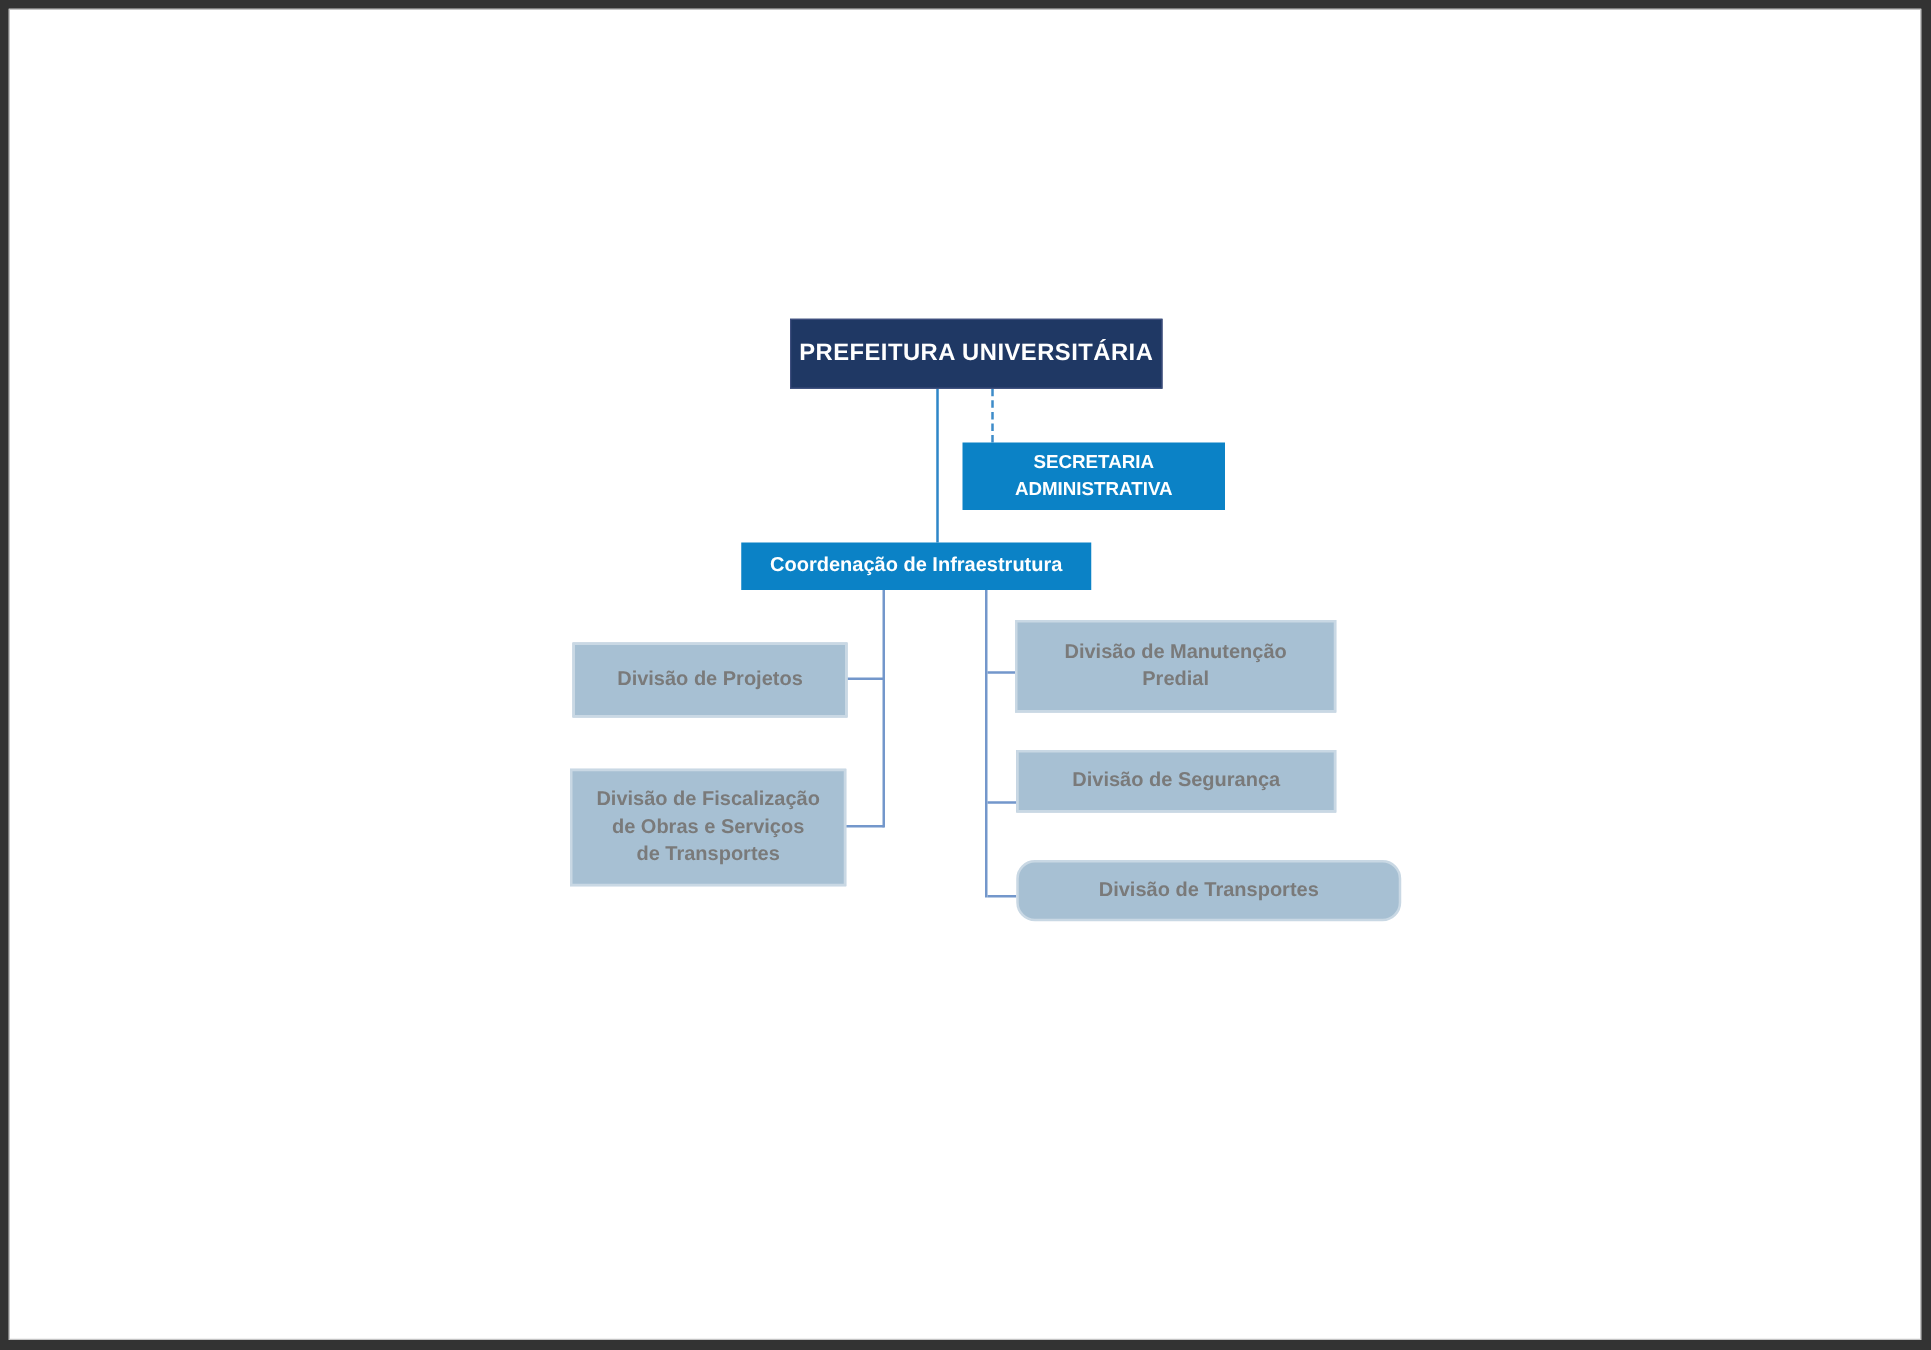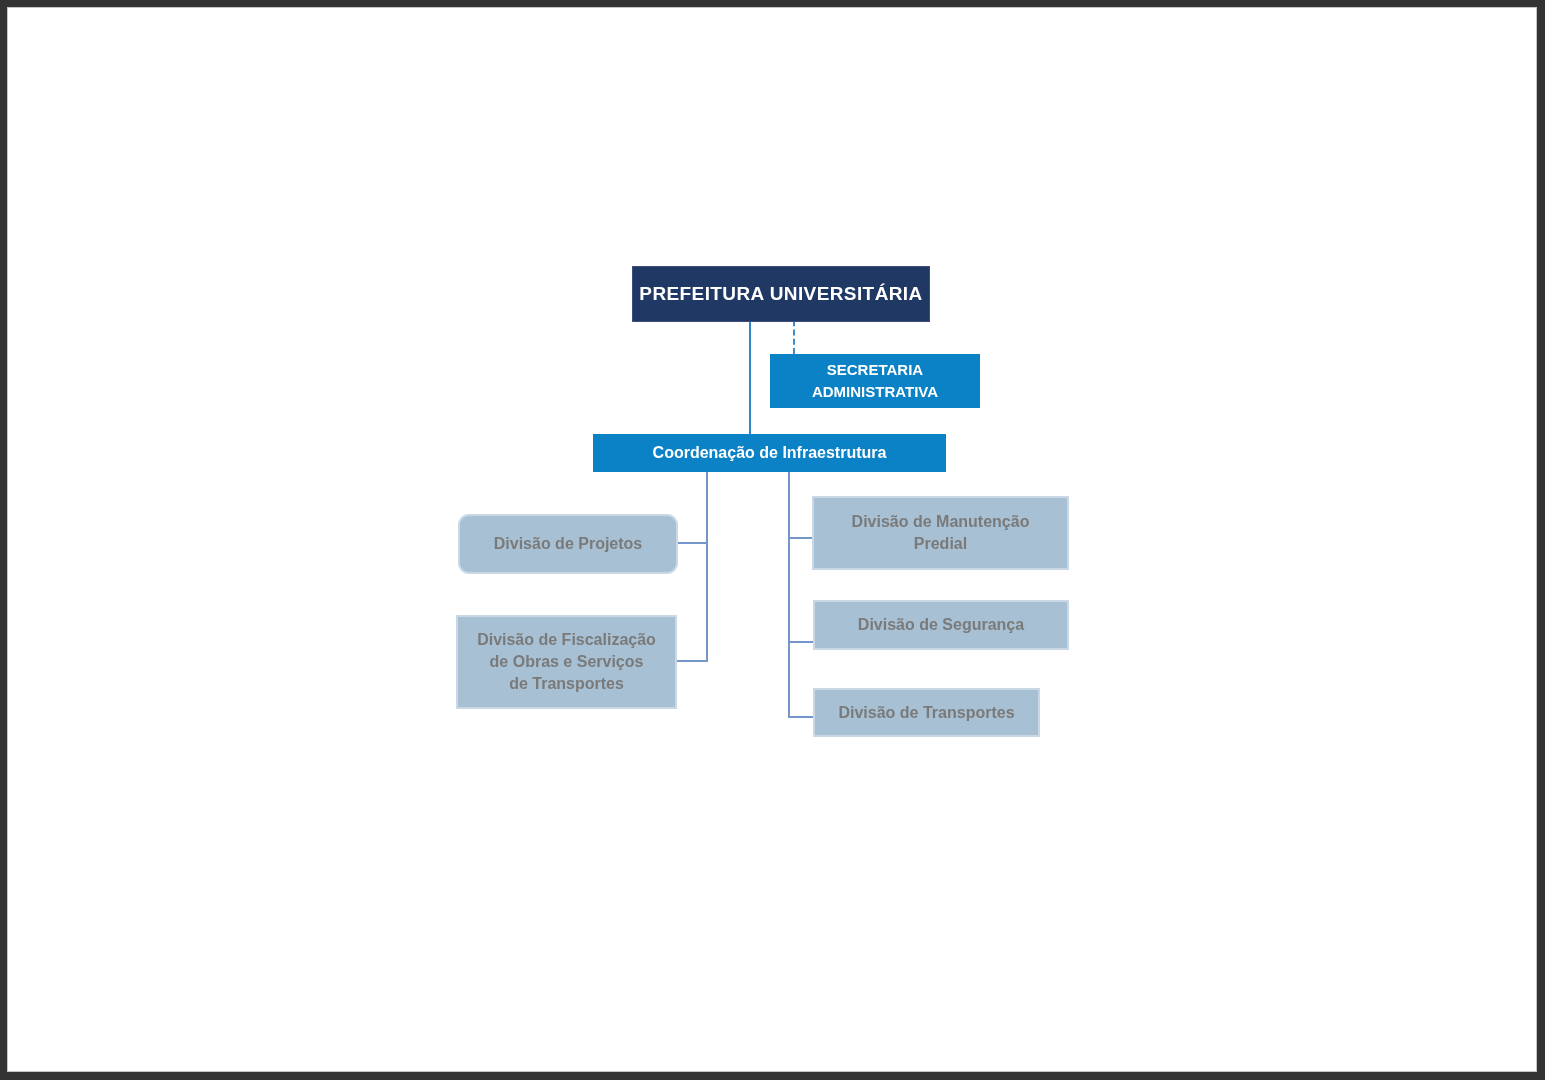--- a/index.html
+++ b/index.html
@@ -30,21 +30,20 @@
     box-sizing: border-box;
     white-space: pre-line;
   }
   .node-root {
     background: #1F3864;
     border: 1px solid #3d4d7d;
     color: #ffffff;
     font-weight: bold;
     font-size: 19px;
     letter-spacing: 0.4px;
-    margin-top: 11px;
   }
   .node-blue {
     background: #0B82C6;
     color: #ffffff;
     font-weight: bold;
   }
   .node-gray {
     background: #A7C0D3;
     border: 2px solid #c9d8e4;
     color: #7a7a7a;
@@ -87,40 +86,40 @@
 
   <div class="node node-root" style="left:632px; top:255px; width:298px; height:56px;">
     <span>PREFEITURA UNIVERSITÁRIA</span>
   </div>
 
   <div class="node node-blue" style="left:770px; top:354px; width:210px; height:54px; font-size:15px; line-height:22px;">
     <span>SECRETARIA
 ADMINISTRATIVA</span>
   </div>
 
-  <div class="node node-blue" style="left:593px; top:434px; width:353px; height:38px; font-size:16px;">
+  <div class="node node-blue" style="left:593px; top:434px; width:280px; height:38px; font-size:16px;">
     <span>Coordenação de Infraestrutura</span>
   </div>
 
-  <div class="node node-gray" style="left:458px; top:514px; width:220px; height:60px;border-radius:11px;">
+  <div class="node node-gray" style="left:458px; top:514px; width:220px; height:60px;">
     <span>Divisão de Projetos</span>
   </div>
 
   <div class="node node-gray" style="left:456px; top:615px; width:221px; height:94px;">
     <span>Divisão de Fiscalização
 de Obras e Serviços
 de Transportes</span>
   </div>
 
   <div class="node node-gray" style="left:812px; top:496px; width:257px; height:74px;">
     <span>Divisão de Manutenção
 Predial</span>
   </div>
 
   <div class="node node-gray" style="left:813px; top:600px; width:256px; height:50px;text-align:center;">
     <span>Divisão de Segurança</span>
   </div>
 
-  <div class="node node-gray" style="left:813px; top:688px; width:227px; height:49px;">
+  <div class="node node-gray" style="left:813px; top:688px; width:308px; height:49px;border-radius:15px;">
     <span>Divisão de  Transportes</span>
   </div>
 
 </div>
 
 </body></html>

